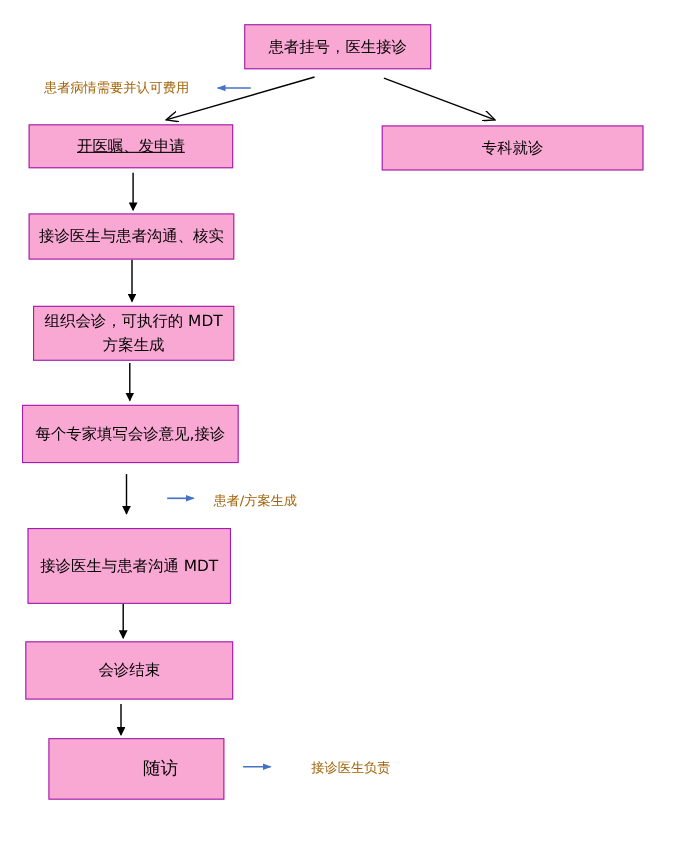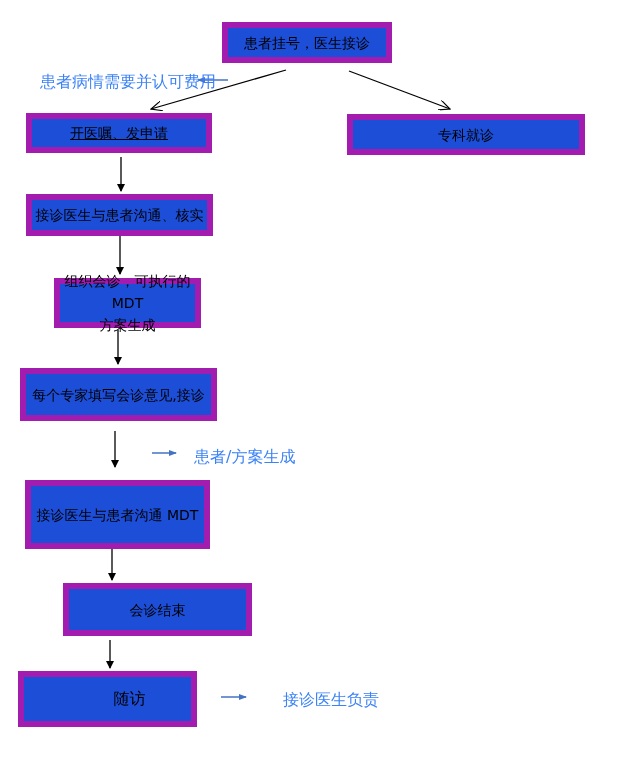--- a/index.html
+++ b/index.html
@@ -1,21 +1,21 @@
 <!DOCTYPE html>
 <html><head>
 <meta charset="utf-8">
 <style>
   html, body { margin: 0; padding: 0; background: #ffffff; }
   body { width: 628px; height: 784px; position: relative; overflow: hidden;
          font-family: "DejaVu Sans", "Liberation Sans", sans-serif; color: #000; }
-  .box { position: absolute; box-sizing: border-box; border: 6px solid #a21caf; background: #1d4ed8;
+  .box { position: absolute; box-sizing: border-box; border: 1px solid #a21caf; background: #f9a8d4;
          display: flex; align-items: center; justify-content: center; text-align: center;
          font-size: 14px; line-height: 22px; }
-  .note { position: absolute; font-size: 16px; white-space: nowrap; color: #3b82f6; }
+  .note { position: absolute; font-size: 12px; white-space: nowrap; color: #a16207; }
   svg.edges { position: absolute; left: 0; top: 0; }
   .big { font-size: 16px; }
 </style>
 </head>
 <body>
 
 <svg class="edges" width="628" height="784">
   <defs>
     <marker id="ah" markerWidth="8" markerHeight="8" refX="7" refY="4" orient="auto" markerUnits="userSpaceOnUse">
       <path d="M0,0 L8,4 L0,8 Z" fill="#000"></path>
@@ -51,36 +51,36 @@
 </div>
 
 <div class="box" style="left:347px; top:114px; width:238px; height:41px;">
   <span>专科就诊</span>
 </div>
 
 <div class="box" style="left:26px; top:194px; width:187px; height:42px;">
   <span>接诊医生与患者沟通、核实</span>
 </div>
 
-<div class="box" style="left:30px; top:278px; width:147px; height:50px; flex-direction:column;margin-left:24px;">
+<div class="box" style="left:30px; top:278px; width:183px; height:50px; flex-direction:column;">
   <span>组织会诊，可执行的 MDT</span>
   <span>方案生成</span>
 </div>
 
 <div class="box" style="left:20px; top:368px; width:197px; height:53px; ">
   <span>每个专家填写会诊意见,接诊</span>
 </div>
 
 <div class="note" style="left:194px; top:447px;">患者/方案生成</div>
 
 <div class="box" style="left:25px; top:480px; width:185px; height:69px; flex-direction:column;">
   <span>接诊医生与患者沟通 MDT</span>
 </div>
 
-<div class="box" style="left:23px; top:583px; width:189px; height:53px;margin-left:40px;">
+<div class="box" style="left:23px; top:583px; width:189px; height:53px;">
   <span>会诊结束</span>
 </div>
 
-<div class="box big" style="left:18px; top:671px; width:179px; height:56px;padding-left:44px;">
+<div class="box big" style="left:44px; top:671px; width:160px; height:56px;padding-left:44px;">
   <span>随访</span>
 </div>
 
 <div class="note" style="left:283px; top:690px;">接诊医生负责</div>
 
 </body></html>

